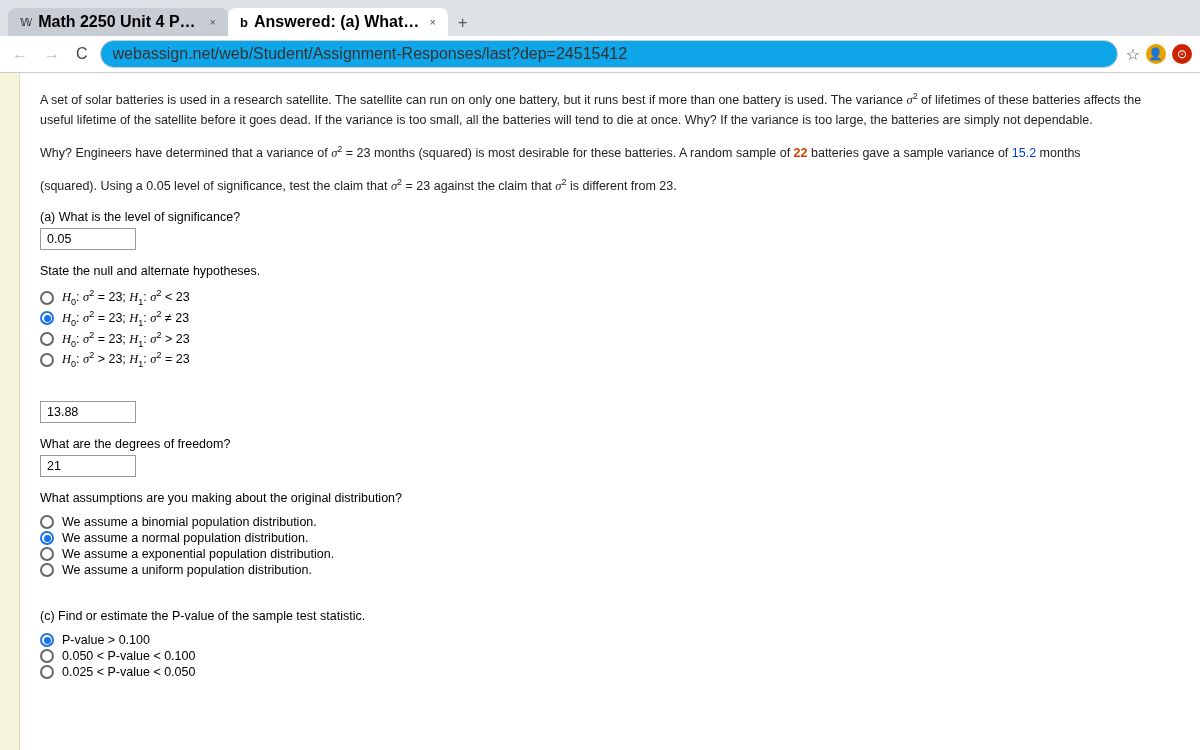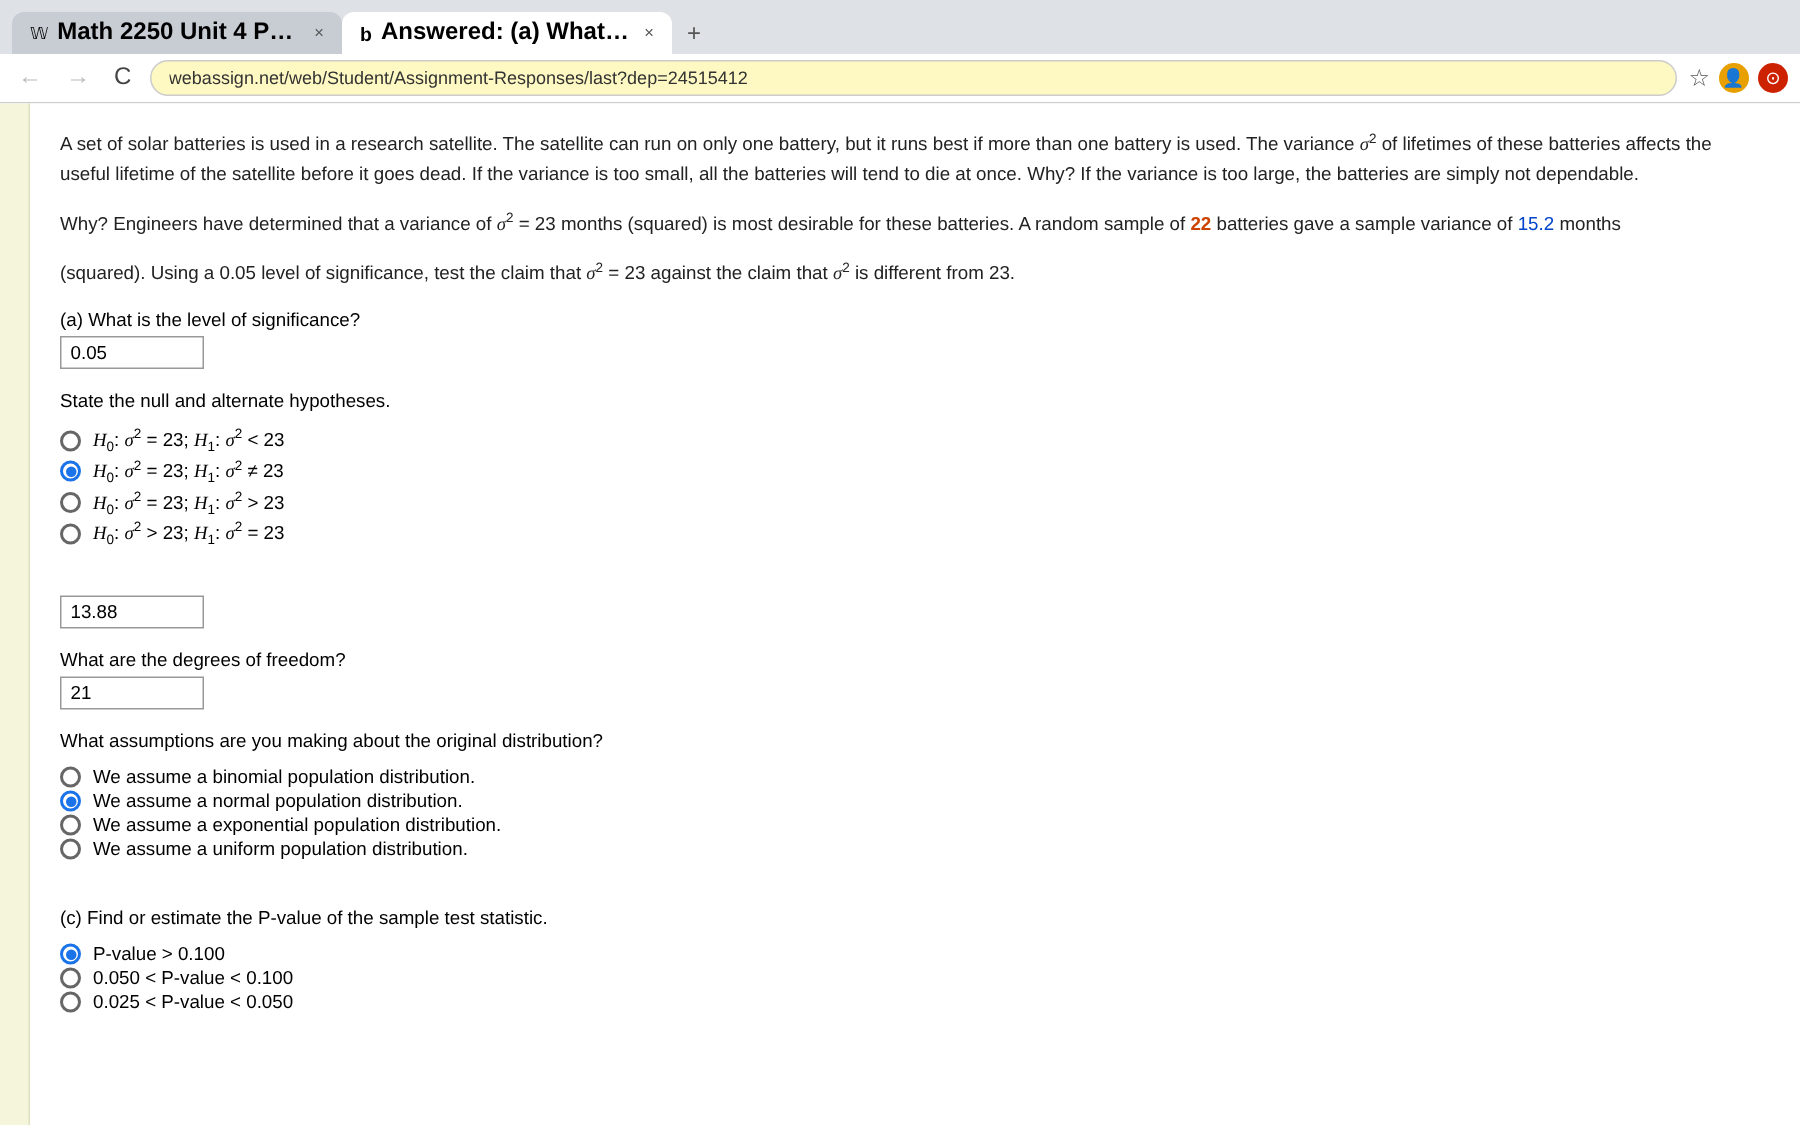--- a/index.html
+++ b/index.html
@@ -54,22 +54,22 @@
       font-size: 16px;
       color: #444;
       padding: 2px 4px;
     }
     .nav-btn.disabled { color: #bbb; cursor: default; }
     .address-input {
       flex: 1;
       border: 1px solid #ccc;
       border-radius: 20px;
       padding: 4px 12px;
-      font-size: 12px;
-      background: #fef9c3;
+      font-size: 16px;
+      background: #0ea5e9;
       color: #333;
     }
     .browser-actions { display: flex; gap: 6px; align-items: center; }
     .star-btn, .profile-btn { background: none; border: none; cursor: pointer; font-size: 16px; color: #555; }
 
     
     .page-content {
       background: #ffffff;
       width: 1200px;
       min-height: 710px;

